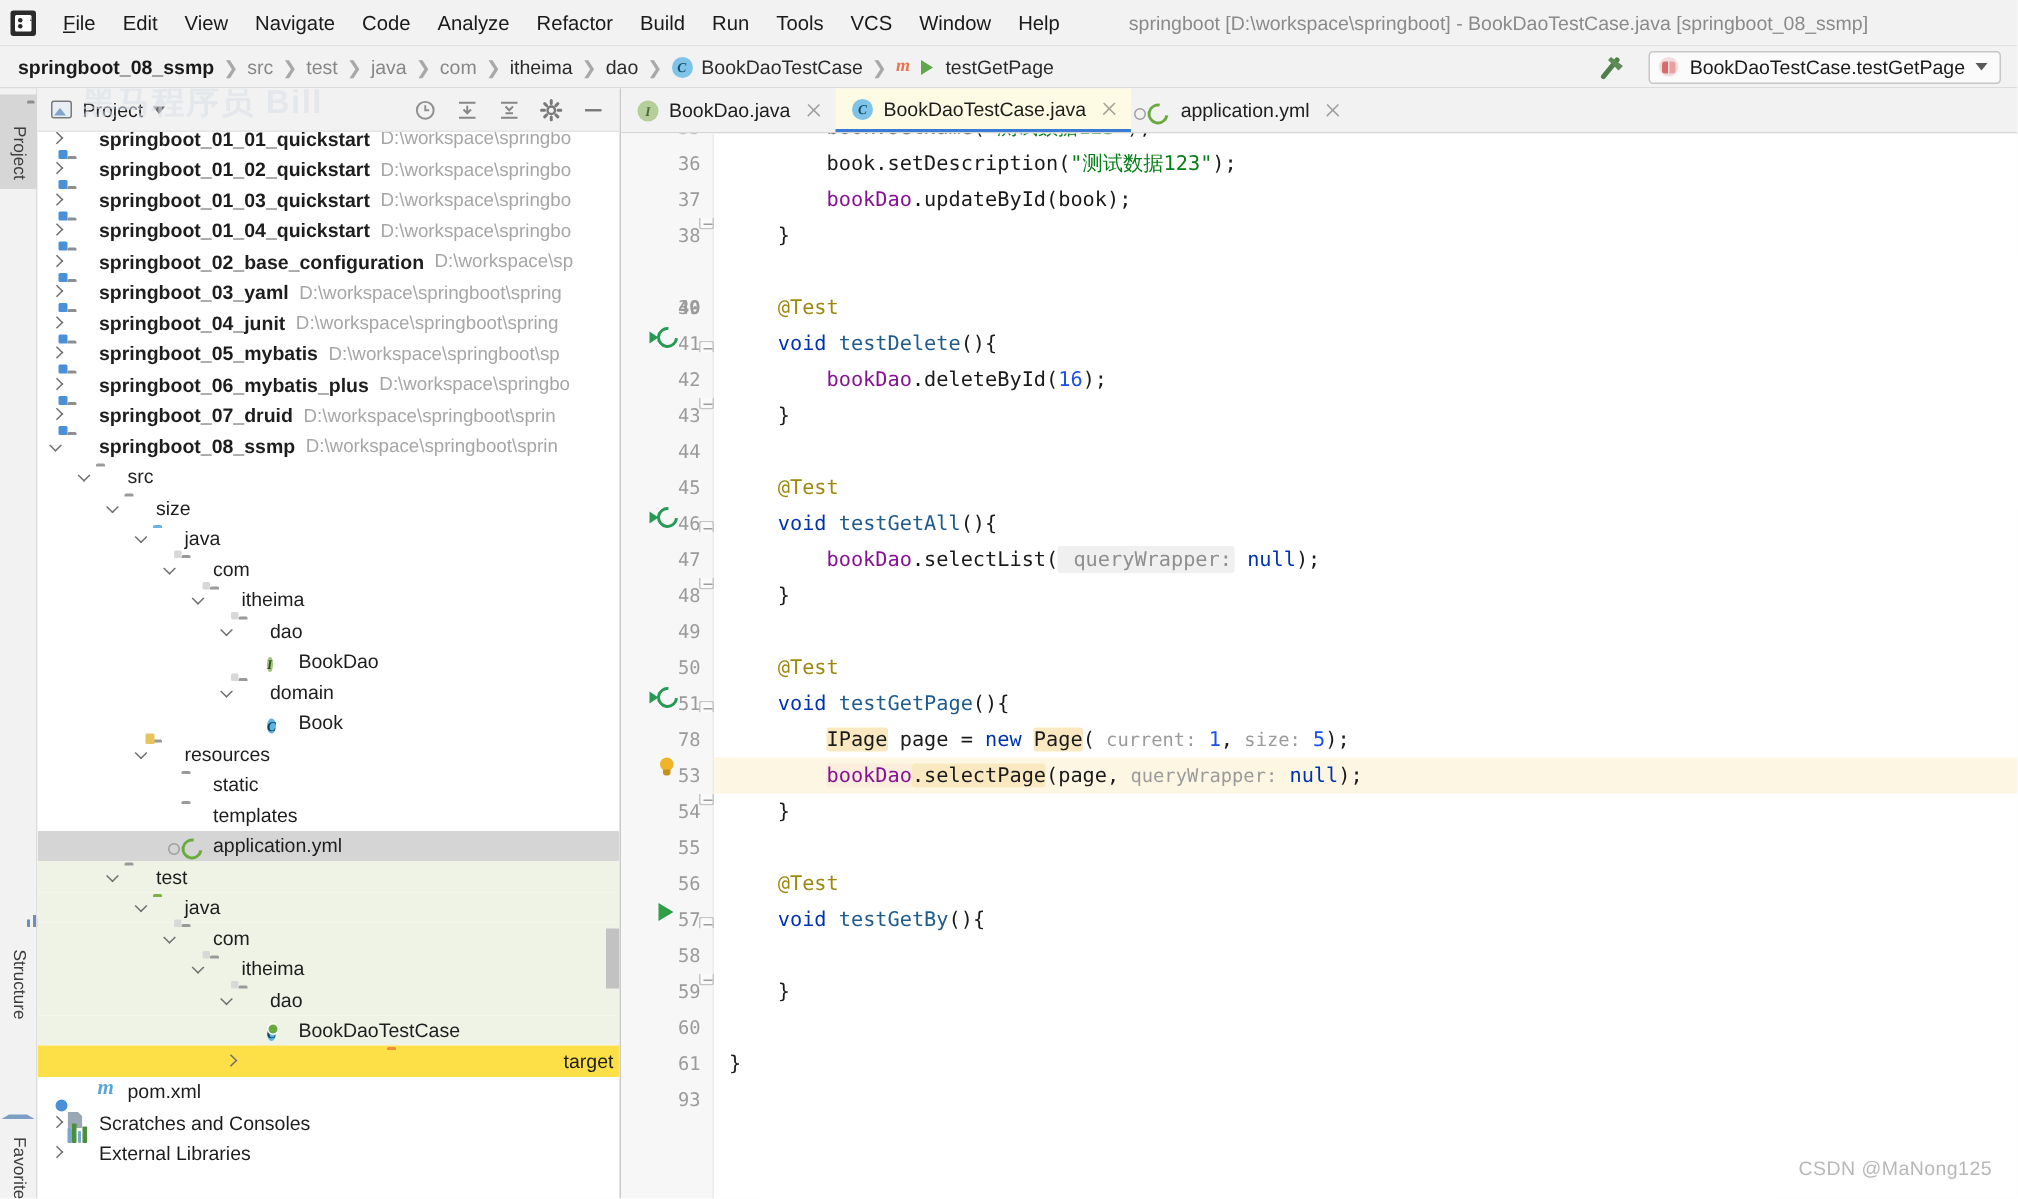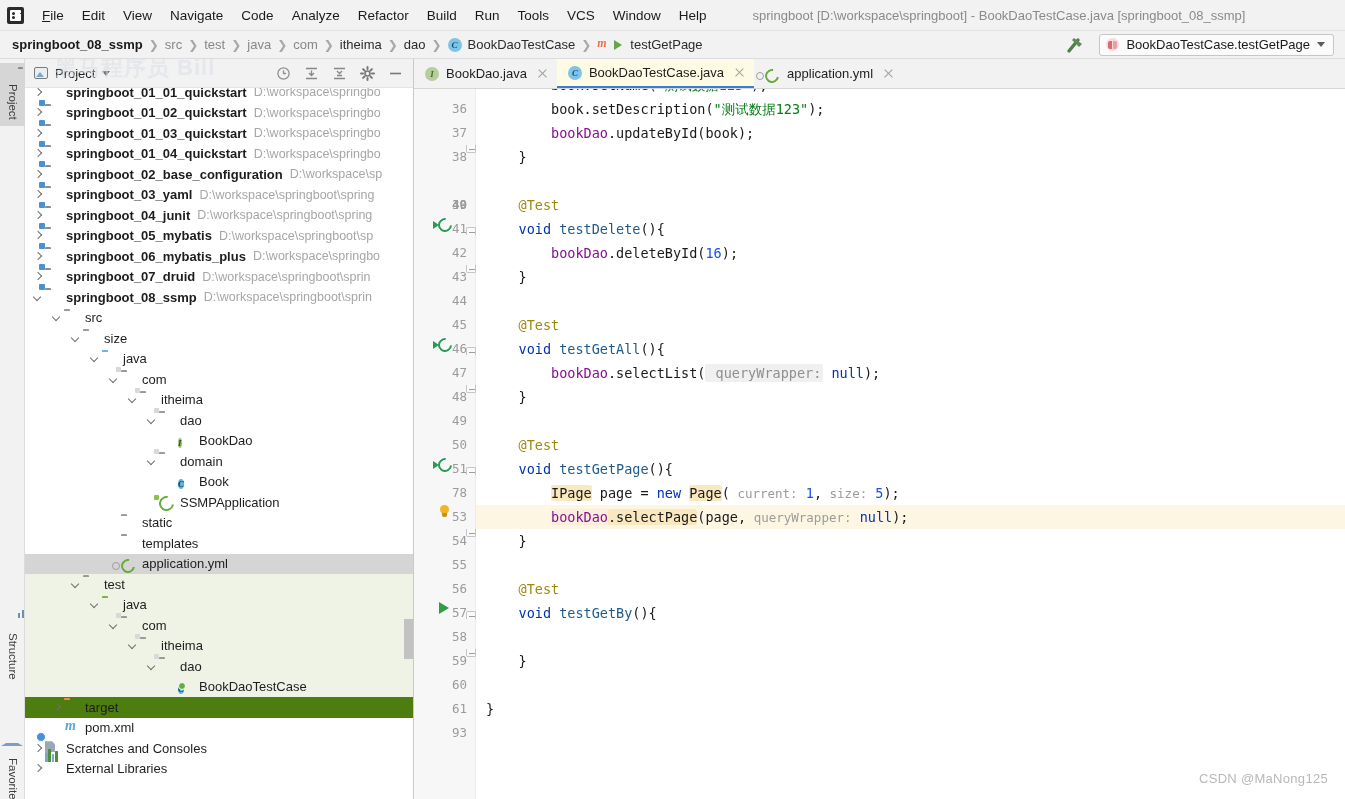--- a/index.html
+++ b/index.html
@@ -197,21 +197,21 @@
   .tree {
     position: relative; height: 711px; overflow: hidden;
     font-size: 13px; padding-top: 0;
   }
   .trow {
     height: 20.5px; display: flex; align-items: center;
     white-space: nowrap; padding-right: 4px; position: relative;
   }
   .trow.sel { background: #d5d5d5; }
   .trow.test-scope { background: #eef3e6; }
-  .trow.target-scope { background: #4d7c0f; }
+  .trow.target-scope { background: #fde047; justify-content: space-between; }
   .arrow {
     width: 13px; height: 13px; flex: none; position: relative; margin-right: 1px;
   }
   .arrow.right::before {
     content: ""; position: absolute; left: 4px; top: 3px;
     width: 5px; height: 5px;
     border-right: 1.4px solid #6e6e6e; border-bottom: 1.4px solid #6e6e6e;
     transform: rotate(-45deg);
   }
   .arrow.down::before {
@@ -684,24 +684,24 @@
           <span class="tico"><span class="fld-ico pkg"></span></span>
           <span class="tlabel">domain</span>
         </div>
         <div class="trow">
           <span style="flex: 0 0 auto; width: 139px;"></span>
           <span class="arrow"></span>
           <span class="tico"><span class="class-ico">C</span></span>
           <span class="tlabel">Book</span>
         </div>
         <div class="trow">
-          <span style="flex: 0 0 auto; width: 120px;"></span>
-          <span class="arrow"></span>
-          <span class="tico"><span class="spring-ico"></span></span>
-          <span class="tlabel">SSMPApplication</span>
+          <span style="flex: 0 0 auto; width: 63px;"></span>
+          <span class="arrow down"></span>
+          <span class="tico"><span class="fld-ico res"></span></span>
+          <span class="tlabel">resources</span>
         </div>
         <div class="trow">
           <span style="flex: 0 0 auto; width: 82px;"></span>
           <span class="arrow"></span>
           <span class="tico"><span class="fld-ico"></span></span>
           <span class="tlabel">static</span>
         </div>
         <div class="trow">
           <span style="flex: 0 0 auto; width: 82px;"></span>
           <span class="arrow"></span>

